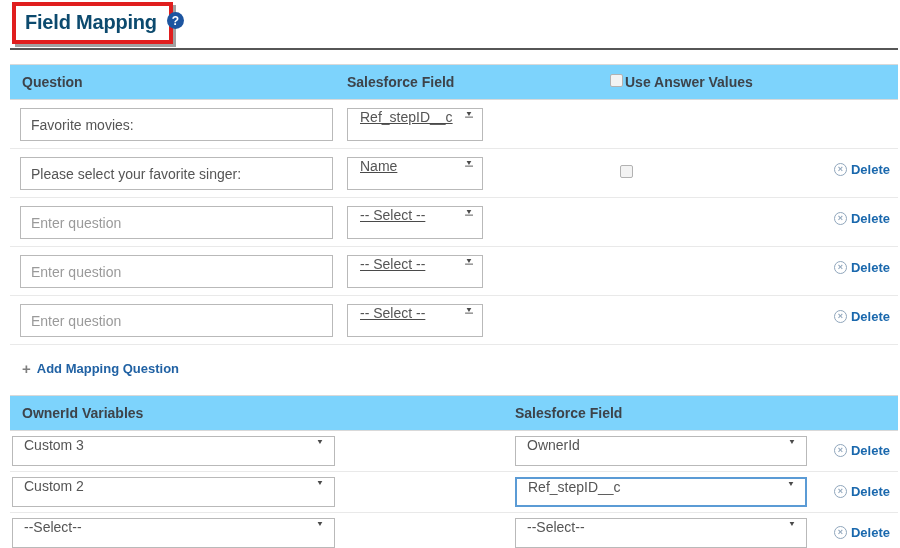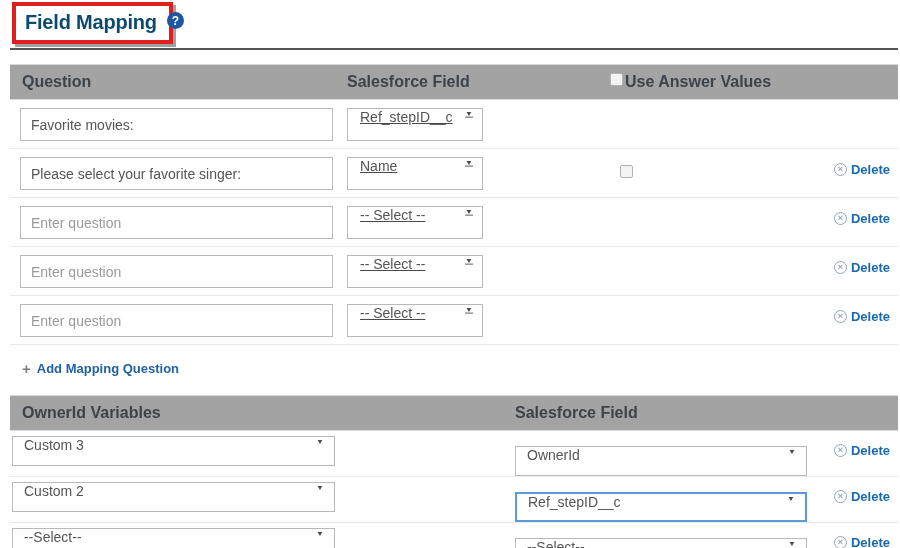--- a/index.html
+++ b/index.html
@@ -35,26 +35,26 @@
     display: inline-flex; align-items: center; justify-content: center;
     cursor: pointer;
   }
   .title-divider {
     position: absolute; left: 0; right: 0; bottom: 0;
     height: 2px; background: #565656;
   }
 
   
   .thead {
-    background: #a3a3a3;
+    background: #7dd3fc;
     border-top: 1px solid #d9d9d9;
     border-bottom: 1px solid #d9d9d9;
     display: grid; align-items: center;
     height: 36px;
-    font-size: 16px; font-weight: bold; color: #3d434a;
+    font-size: 14px; font-weight: bold; color: #3d434a;
   }
   .grid-map { grid-template-columns: 337px 153px 1fr 82px; }
   .grid-sys { grid-template-columns: 505px 1fr 82px; }
 
   .hcell-first { padding-left: 12px; }
   .hcell-uav { display: flex; align-items: flex-start; gap: 2px; padding-left: 110px; }
 
   .row {
     display: grid; align-items: start;
     border-bottom: 1px solid #e9e9e9;
@@ -74,21 +74,21 @@
 
   .select {
     border: 1px solid #b9b9b9; background: #fff;
     display: flex; align-items: flex-start; justify-content: space-between;
     font-size: 14px; color: #555;
     cursor: pointer; overflow: hidden; white-space: nowrap;
   }
   .select .arr { font-size: 8px; color: #4a4a4a; transform: scaleY(0.9); }
   .sel-map { margin-top: 8px; width: 136px; height: 33px; padding: 0 9px 0 12px; }
   .sel-sys-l { margin: 5px 0 0 2px; width: 323px; height: 30px; padding: 0 10px 0 11px; }
-  .sel-sys-r { margin-top: 15px; width: 292px; height: 30px; padding: 0 10px 0 11px; }
+  .sel-sys-r { margin-top: 5px; width: 292px; height: 30px; padding: 0 10px 0 11px; }
   .sel-focused { border: 2px solid #5b9bd5; }
 
   .checkbox {
     width: 13px; height: 13px;
     border: 1px solid #b2b2b2; border-radius: 2px;
     background: #f3f3f3; display: inline-block; cursor: pointer;
   }
   .cell-check { align-self: center; padding-left: 120px; }
 
   .cell-delete { justify-self: end; padding: 9px 8px 0 0; }

